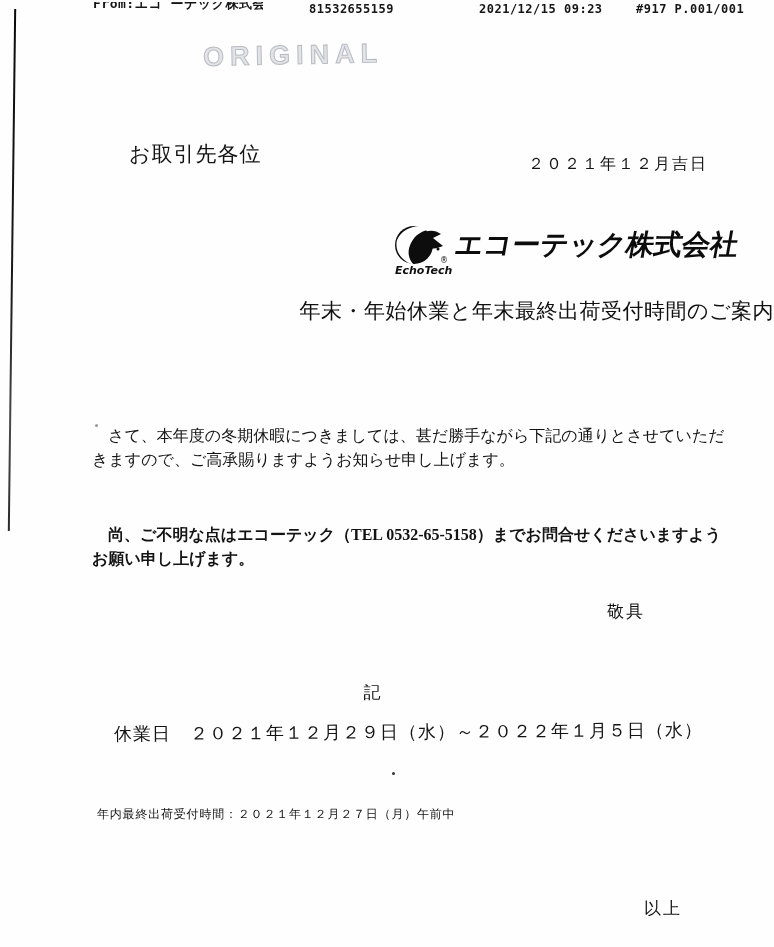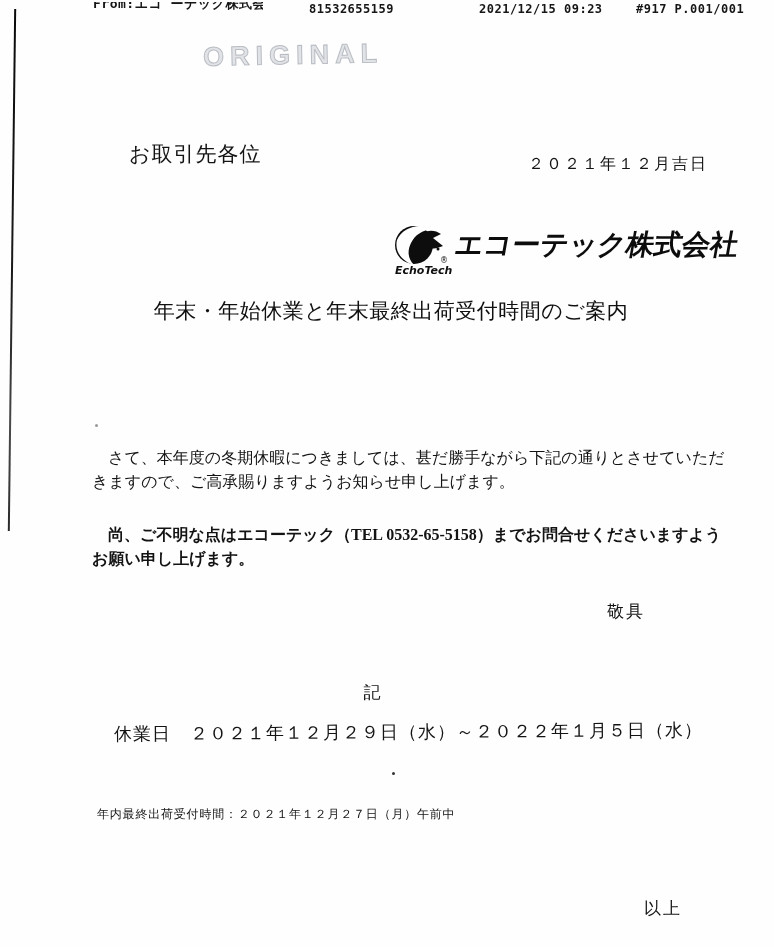--- a/index.html
+++ b/index.html
@@ -55,26 +55,26 @@
   #company-name{
     position:absolute;left:62px;top:6px;
     font-family:"DejaVu Sans",sans-serif;font-weight:900;
     font-size:28px;color:#0c0c0c;letter-spacing:0px;
     transform:skewX(-10deg);
     white-space:nowrap;
   }
   
   #letter-title{
     position:absolute;left:8px;right:0;top:297px;
-    text-align:center;font-size:21px;letter-spacing:0.5px;color:#101010;
+    text-align:right;font-size:21px;letter-spacing:0.5px;color:#101010;
   }
   
   .para{position:absolute;font-size:16px;line-height:24px;color:#131313;}
   #greeting{left:102px;top:362px;width:600px;}
-  #body-paragraph{left:92px;top:446px;width:634px;}
+  #body-paragraph{left:92px;top:424px;width:634px;}
   #contact-paragraph{left:92px;top:523px;width:640px;font-weight:bold;}
   #closing-keigu{position:absolute;left:607px;top:600px;font-size:17px;letter-spacing:2px;}
   #record-marker{position:absolute;left:0;right:30px;top:681px;text-align:center;font-size:17px;}
   #holiday-line{
     position:absolute;left:114px;top:720px;font-size:18px;letter-spacing:1px;
     transform:rotate(-0.4deg);white-space:nowrap;
   }
   #final-shipping-line{
     position:absolute;left:97px;top:806px;font-size:12px;letter-spacing:0.8px;white-space:nowrap;
   }

